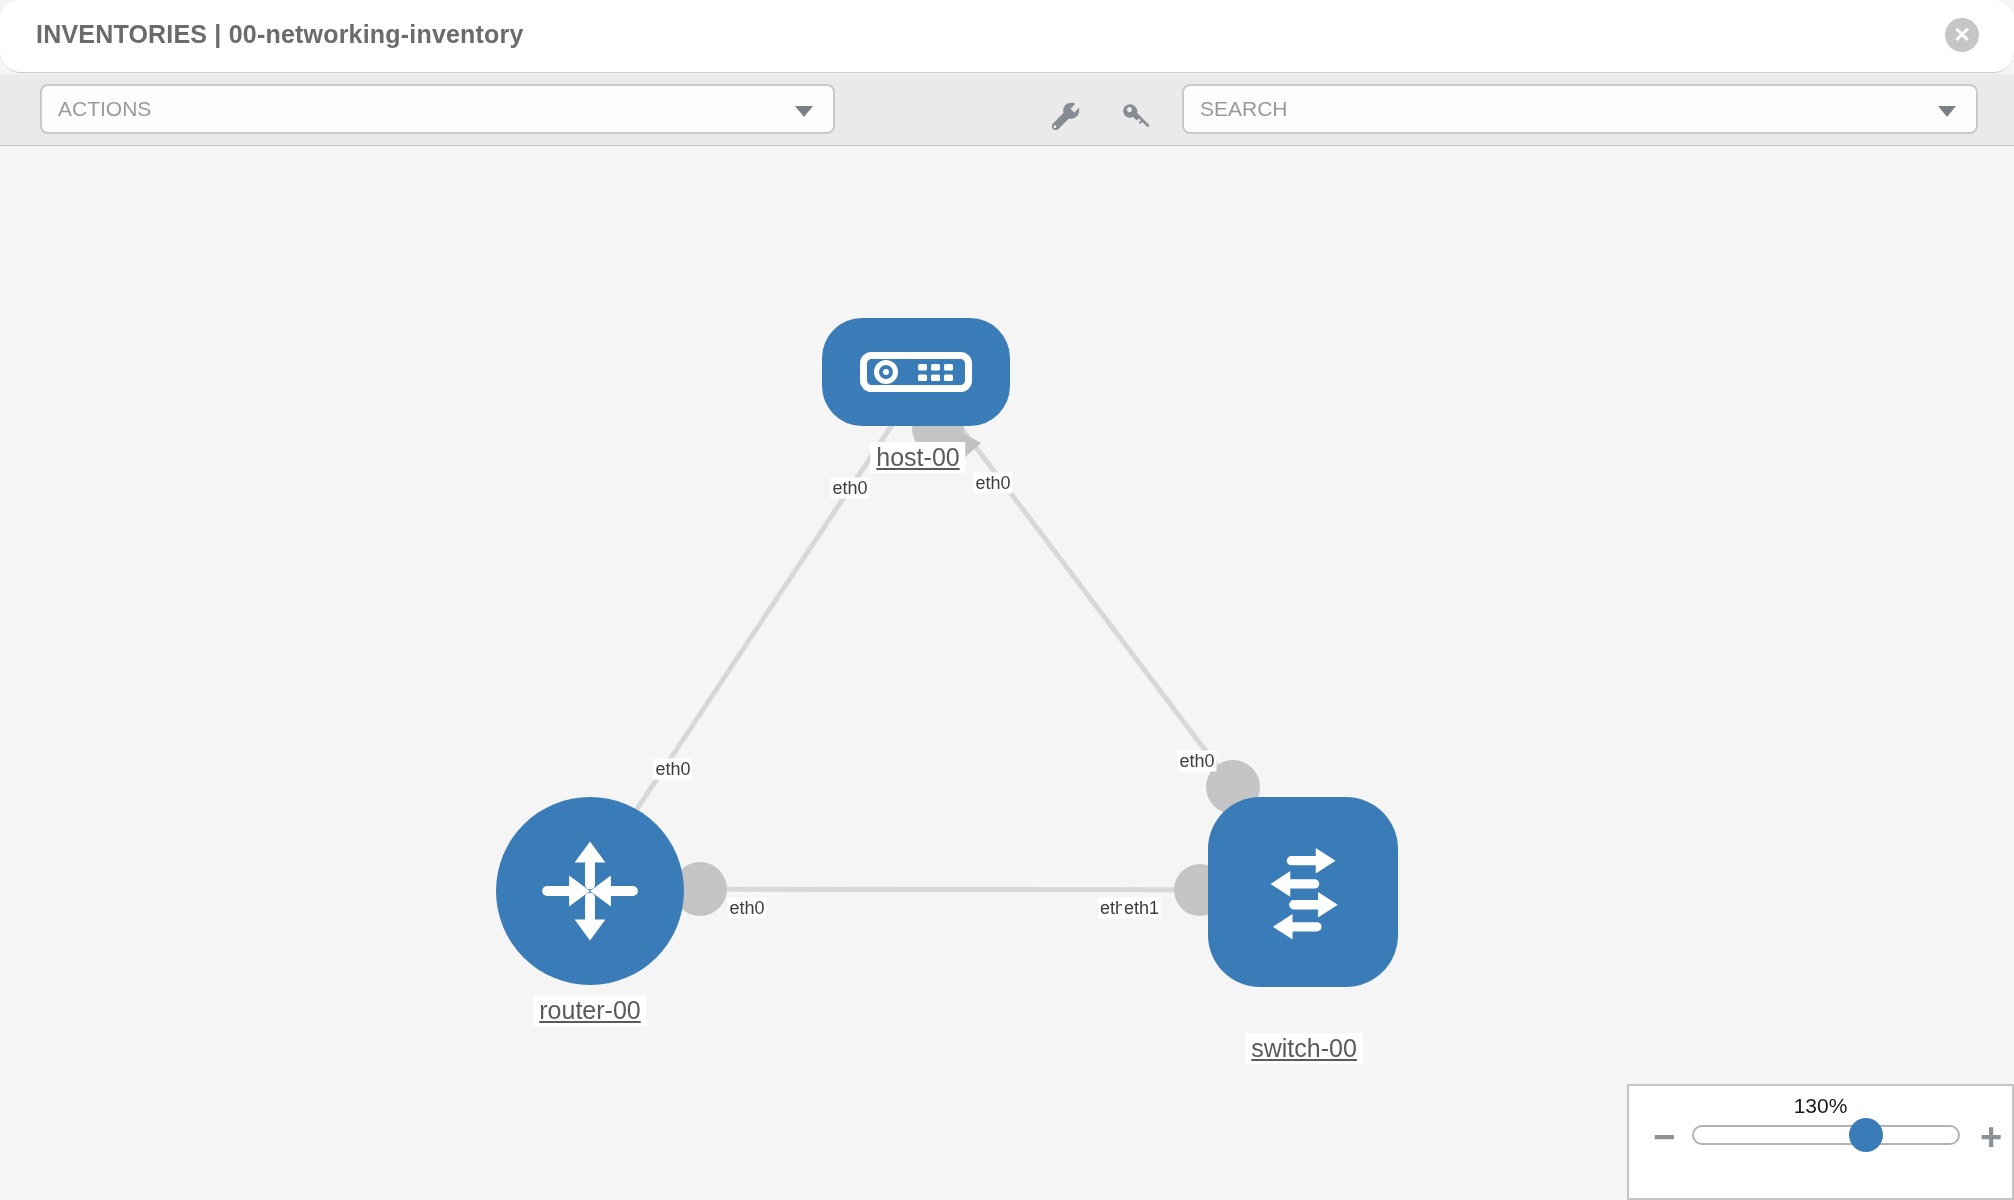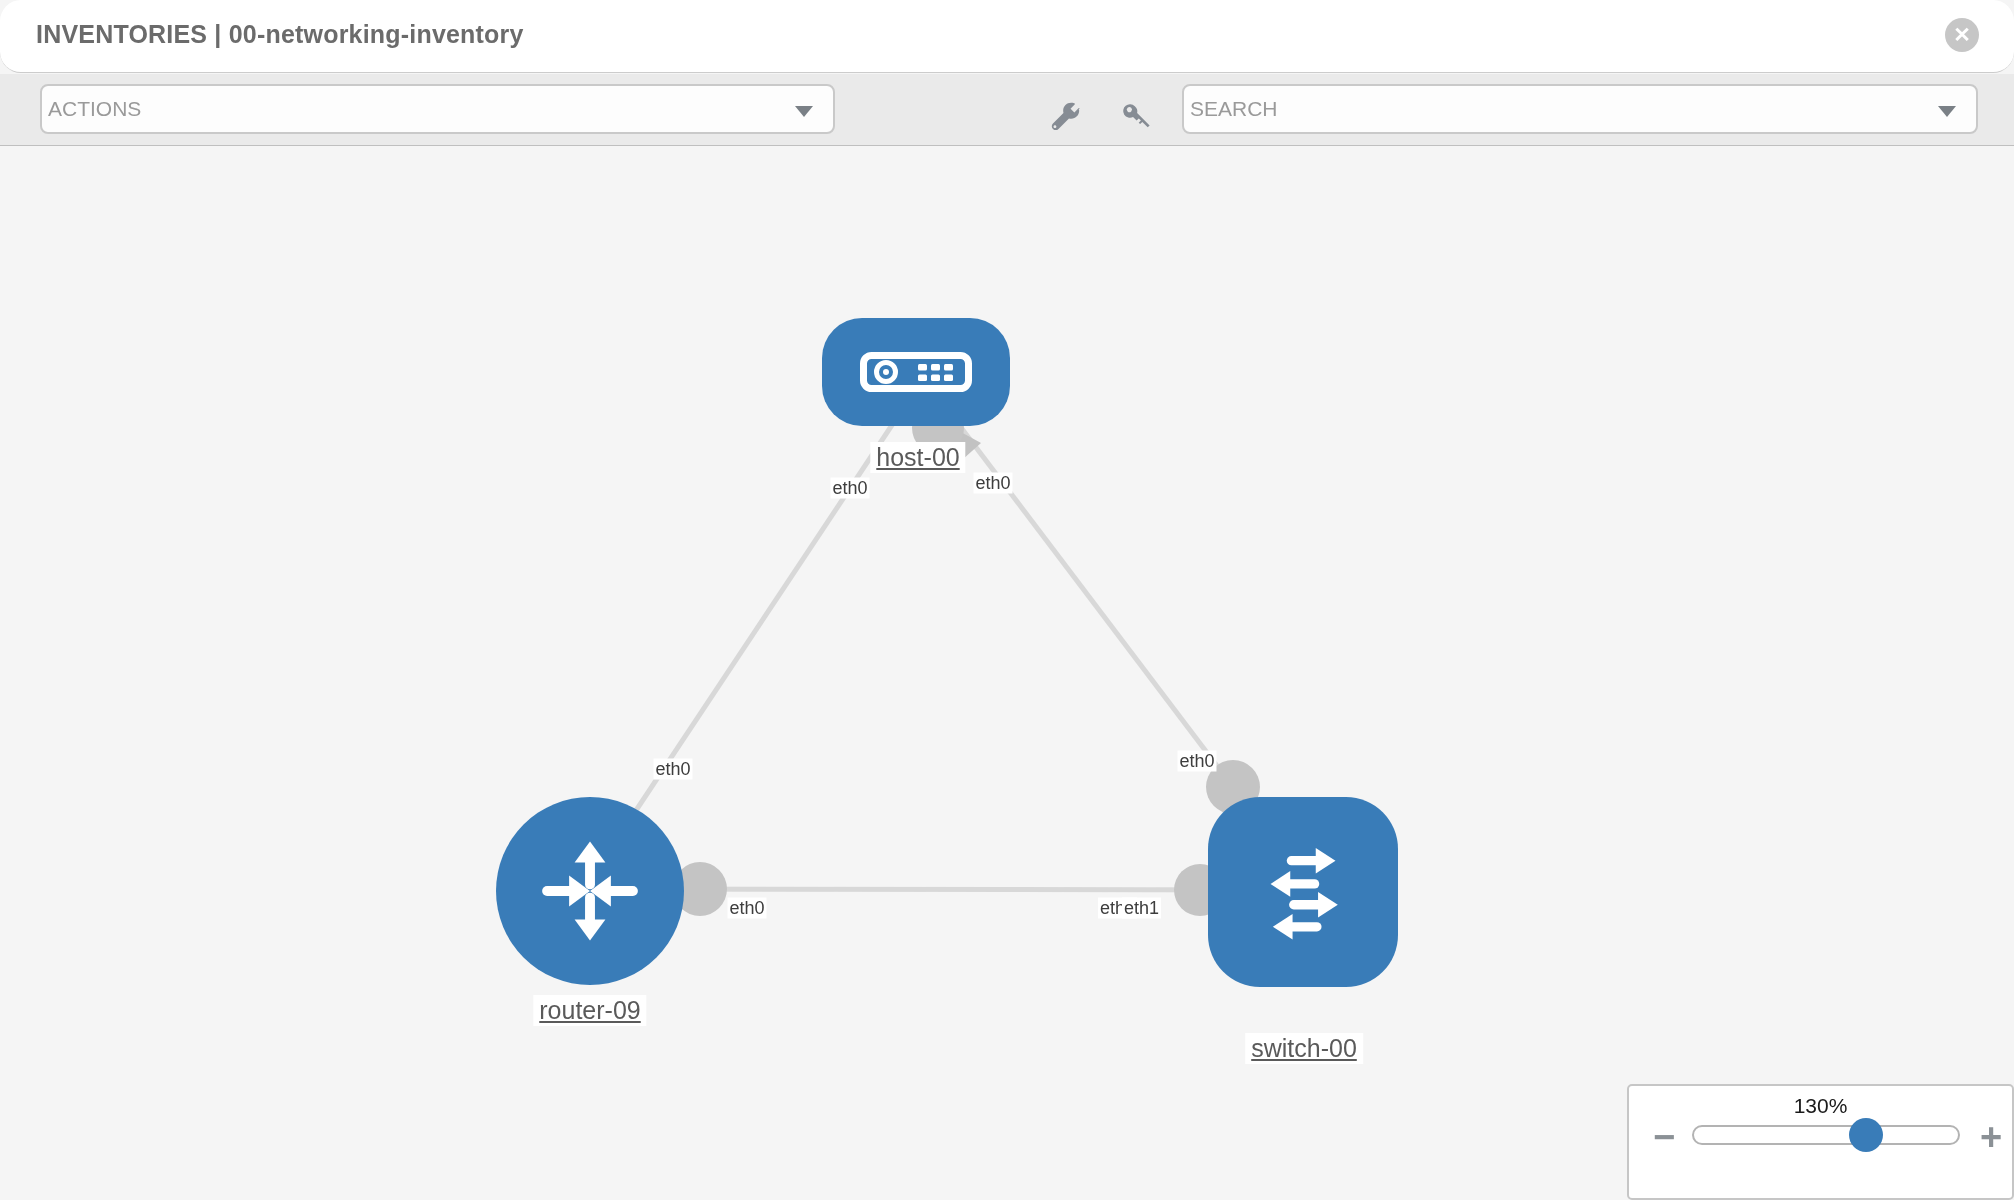--- a/index.html
+++ b/index.html
@@ -14,21 +14,21 @@
   .close-btn { position:absolute; left:1945px; top:18px; width:34px; height:34px;
     border-radius:50%; background:#c6c6c6; color:#ffffff; font-size:21px;
     font-weight:bold; text-align:center; line-height:33px; cursor:pointer; }
 
   
   .toolbar { position:absolute; left:0; top:74px; width:2014px; height:72px;
     background:#eaeaea; border-bottom:1px solid #bfbfbf; }
   .dropdown { position:absolute; top:10px; height:50px; background:#fdfdfd;
     border:2px solid #c9c9c9; border-radius:8px; display:flex;
     align-items:center; cursor:pointer; }
-  .dropdown-label { padding-left:6px; font-size:21px; color:#9a9a9a; }
+  .dropdown-label { padding-left:16px; font-size:21px; color:#9a9a9a; }
   .chevron { position:absolute; right:20px; top:20px; width:0; height:0;
     border-left:9px solid transparent; border-right:9px solid transparent;
     border-top:11px solid #7a8086; }
   .actions-dd { left:40px; width:795px; }
   .search-dd { left:1182px; width:796px; }
   .tool-icon { position:absolute; top:26px; width:34px; height:34px; cursor:pointer; }
   .wrench { left:1049px; }
   .key { left:1119px; transform:rotate(45deg); }
 
   
@@ -43,21 +43,21 @@
   .node-switch { left:1208px; top:650px; width:190px; height:190px; border-radius:52px; }
 
   .node-label { position:absolute; transform:translateX(-50%); background:#ffffff;
     color:#5a5a5a; font-size:25px; padding:1px 6px; white-space:nowrap;text-decoration:underline; }
   .if-label { position:absolute; transform:translate(-50%,-50%); background:#ffffff;
     color:#3d3d3d; font-size:18px; padding:0 2px; white-space:nowrap;margin-top:20px; }
   .if-label.abs-left { transform:translate(0,-50%); }
 
   
   .zoom-panel { position:absolute; left:1627px; top:937px; width:387px; height:116px;
-    background:#ffffff; border:2px solid #c6c6c6; border-radius:5px; }
+    background:#ffffff; border:2px solid #c6c6c6; border-radius:0; }
   .zoom-level { position:absolute; left:0; top:8px; width:100%; text-align:center;
     font-size:21px; color:#1a1a1a; }
   .zoom-minus,.zoom-plus { position:absolute; top:32px; font-size:38px; font-weight:bold;
     color:#8b9196; cursor:pointer; line-height:38px; }
   .zoom-minus { left:24px; }
   .zoom-plus  { left:351px; }
   .zoom-track { position:absolute; left:63px; top:39px; width:268px; height:20px;
     background:#ffffff; border:2px solid #b3b3b3; border-radius:10px; cursor:pointer; }
   .zoom-thumb { position:absolute; left:155px; top:-9px; width:34px; height:34px;
     border-radius:50%; background:#397cb8; cursor:grab; }
@@ -144,21 +144,21 @@
         <polygon points="22,43 39,32 39,54" stroke="none"></polygon>
         <line x1="42" y1="61" x2="65" y2="61"></line>
         <polygon points="80,61 63,50 63,72" stroke="none"></polygon>
         <line x1="39" y1="80" x2="62" y2="80"></line>
         <polygon points="24,80 41,69 41,91" stroke="none"></polygon>
       </g>
     </svg>
   </div>
 
   <div class="node-label" style="left:918px; top:295px;">host-00</div>
-  <div class="node-label" style="left:590px; top:848px;">router-09</div>
+  <div class="node-label" style="left:590px; top:848px;">router-00</div>
   <div class="node-label" style="left:1304px; top:853px;margin-top:33px;">switch-00</div>
 
   <div class="if-label" style="left:850px; top:321px;">eth0</div>
   <div class="if-label" style="left:993px; top:316px;">eth0</div>
   <div class="if-label" style="left:673px; top:602px;">eth0</div>
   <div class="if-label" style="left:1197px; top:594px;">eth0</div>
   <div class="if-label" style="left:747px; top:741px;">eth0</div>
 
   <div class="if-label abs-left" style="left:1098px; top:741px;">eth0</div>
   <div class="if-label abs-left" style="left:1122px; top:741px;">eth1</div>

